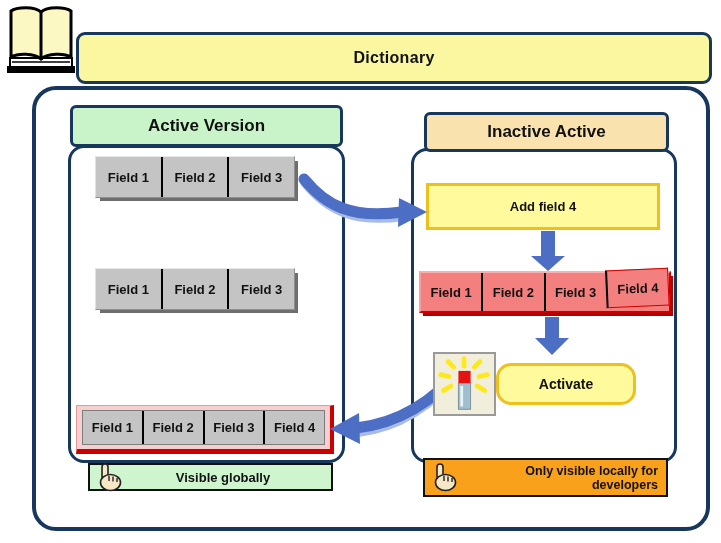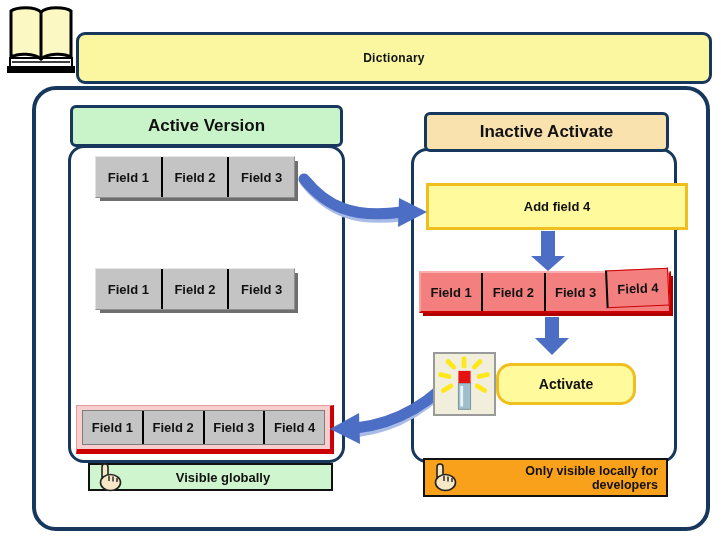--- a/index.html
+++ b/index.html
@@ -19,21 +19,21 @@
     --orange-label-fill:#F9A11B;
   }
   html,body{margin:0;padding:0;background:#fff;}
   body{font-family:"Liberation Sans", sans-serif;color:#111;}
   #stage{position:relative;width:721px;height:543px;background:#fff;overflow:hidden;}
 
   
   .banner{position:absolute;left:76px;top:32px;width:636px;height:52px;box-sizing:border-box;
     background:var(--banner-fill);border:3px solid var(--navy-border);border-radius:9px;
     display:flex;align-items:center;justify-content:center;z-index:2;}
-  .banner-title{font-size:12px;font-weight:bold;letter-spacing:.3px;}
+  .banner-title{font-size:16px;font-weight:bold;letter-spacing:.3px;}
 
   
   .outer-box{position:absolute;left:32px;top:86px;width:678px;height:445px;box-sizing:border-box;
     background:#fff;border:4px solid var(--navy-border);border-radius:24px;z-index:1;}
 
   
   .panel-header{position:absolute;box-sizing:border-box;border:3px solid var(--navy-border);
     border-radius:6px;display:flex;align-items:center;justify-content:center;z-index:3;}
   .panel-header .panel-title{font-size:17px;font-weight:bold;}
   .active-header{left:70px;top:105px;width:273px;height:42px;background:var(--active-header-fill);}
@@ -69,21 +69,21 @@
   .red-row .cell{flex:1;text-align:center;font-size:13px;font-weight:bold;
     border-left:2px solid #000;display:flex;align-items:center;justify-content:center;}
   .red-row .cell:first-child{border-left:none;}
   .red-row .cell.lifted{background:var(--red-cell-fill);border:1px solid var(--red-border);
     border-left:2px solid #000;transform:rotate(-2.5deg) translateY(-4px);}
 
   
   .yellow-box{position:absolute;box-sizing:border-box;background:var(--yellow-box-fill);
     border:3px solid var(--yellow-box-border);display:flex;flex-direction:column;
     align-items:center;justify-content:center;z-index:4;}
-  .add-field-box{left:426px;top:183px;width:262px;height:47px;gap:47px;}
+  .add-field-box{left:426px;top:183px;width:234px;height:47px;gap:47px;}
   .add-field-box div{font-size:13px;font-weight:bold;line-height:1.35;}
   .activate-box{left:496px;top:363px;width:140px;height:42px;border-radius:15px;}
   .activate-box div{font-size:14px;font-weight:bold;}
 
   
   .lamp{position:absolute;left:433px;top:352px;width:63px;height:64px;box-sizing:border-box;
     background:#F1EEDC;border:2px solid #9a9a9a;z-index:7;}
 
   
   .label-box{position:absolute;box-sizing:border-box;border:2px solid #111;display:flex;
@@ -142,21 +142,21 @@
   <div class="pink-frame">
     <div class="gray-row">
       <span class="cell">Field 1</span>
       <span class="cell">Field 2</span>
       <span class="cell">Field 3</span>
       <span class="cell">Field 4</span>
     </div>
   </div>
 
   <div class="panel-header inactive-header">
-    <span class="panel-title">Inactive Activate</span>
+    <span class="panel-title">Inactive Active</span>
   </div>
   <div class="panel-body inactive-body"></div>
 
   <div class="yellow-box add-field-box">
     <div>Add field 4</div>
   </div>
 
   <div class="red-row">
     <span class="cell">Field 1</span>
     <span class="cell">Field 2</span>

